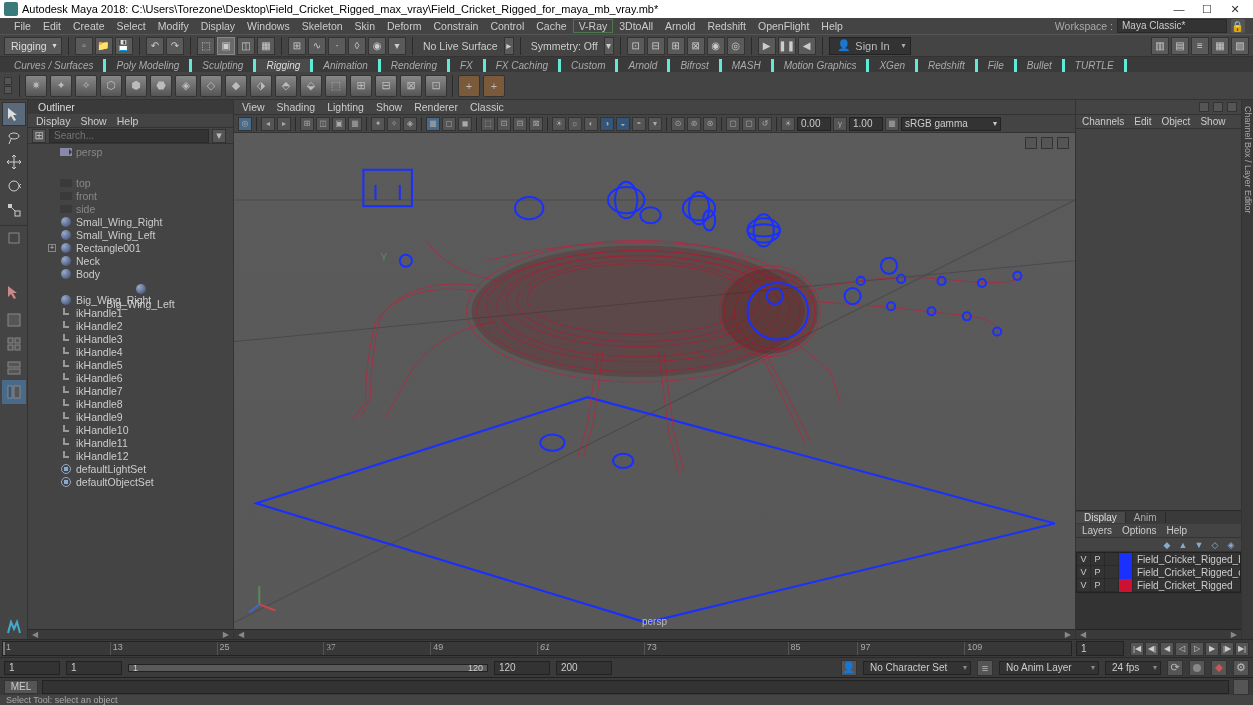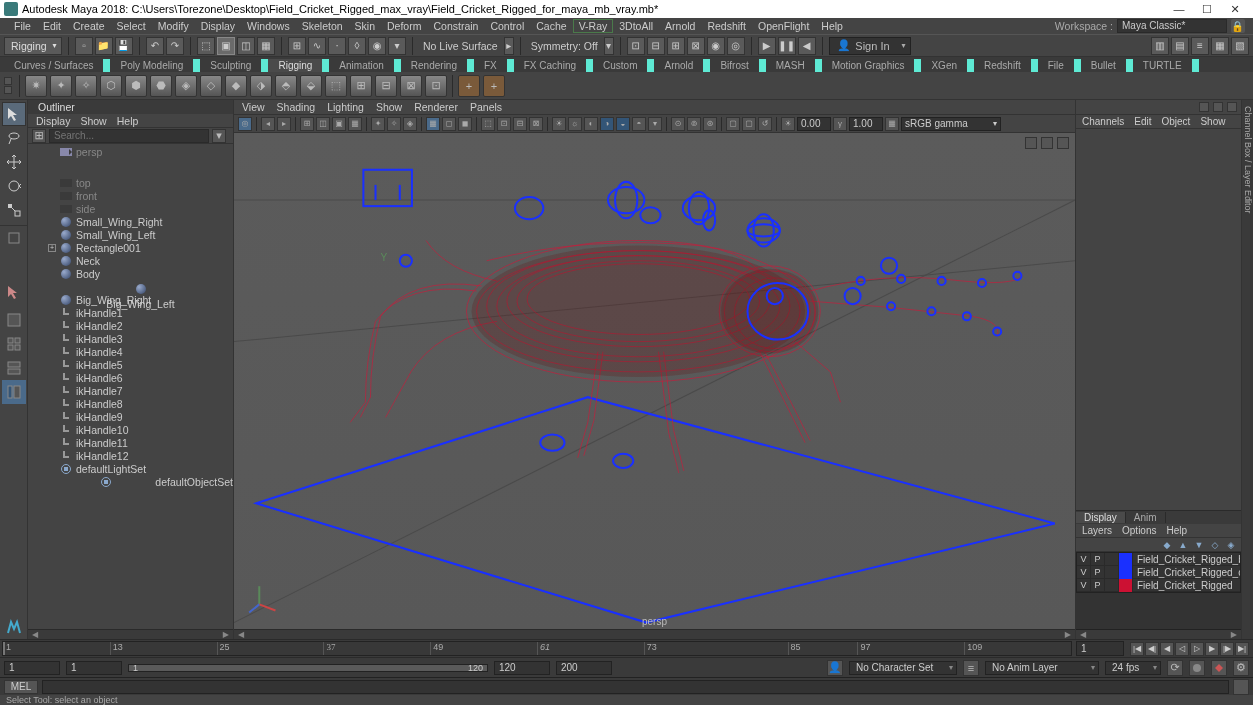--- a/index.html
+++ b/index.html
@@ -25,21 +25,21 @@
   .dropdown .arrow { font-size: 8px; }
   .tb-sep { width: 1px; height: 18px; background: #2a2a2a; margin: 0 4px; }
   .tb-ibtn { width: 18px; height: 18px; background: #5a5a5a; border: 1px solid #333; display: flex; align-items: center; justify-content: center; color: #ccc; font-size: 10px; }
   .tb-ibtn.on { background: #6a6a6a; border-color: #888; }
   .tb-label { font-size: 10.5px; color: #ccc; padding: 0 4px; }
   .signin { background: #333; padding: 0 20px 0 8px; height: 18px; display: flex; align-items: center; gap: 4px; border: 1px solid #222; position: relative; }
   .signin::after { content: "▾"; position: absolute; right: 4px; font-size: 8px; color: #aaa; }
 
   
   .shelftabs { height: 15px; background: #3a3a3a; display: flex; align-items: flex-end; padding-left: 4px; font-size: 10px; color: #aaa; }
-  .shelftabs .t { padding: 1px 10px; border-right: 7px solid #5eead4; cursor: default; }
+  .shelftabs .t { padding: 1px 10px; border-right: 3px solid #5eead4; cursor: default; font-style: italic; }
   .shelftabs .t.active { background: #4a4a4a; color: #ddd; }
 
   
   .shelf { height: 28px; background: #444; border-bottom: 1px solid #333; display: flex; align-items: center; padding: 0 4px; gap: 3px; }
   .shelf .sb { width: 22px; height: 22px; background: #555; border: 1px solid #333; border-radius: 2px; display:flex;align-items:center;justify-content:center;}
   .shelf .grad { background: linear-gradient(#888,#555); }
   .shelf .vsep { width:1px;height:22px;background:#2a2a2a;margin:0 2px;}
 
   
   .main { display: flex; height: calc(705px - 18px - 16px - 23px - 15px - 28px - 18px - 20px - 18px - 10px); }
@@ -538,42 +538,42 @@
           </span>
           <span>ikHandle12</span>
         </div>
         <div class="ol-item" style="padding-left: 20px;">
           <span class="noexp"></span>
           <span class="ic">
             <span class="ic-set"></span>
           </span>
           <span>defaultLightSet</span>
         </div>
-        <div class="ol-item" style="padding-left: 20px; justify-content: space-between;">
+        <div class="ol-item" style="padding-left: 20px;">
           <span class="noexp"></span>
           <span class="ic">
             <span class="ic-set"></span>
           </span>
           <span>defaultObjectSet</span>
         </div>
       </div>
     <div class="outliner-bottom-arrow">
       <span class="ar">◀</span>
       <span class="ar">▶</span>
     </div>
   </div>
 
   <div class="viewport-col">
     <div class="vp-menubar">
       <span>View</span>
       <span>Shading</span>
       <span>Lighting</span>
       <span>Show</span>
       <span>Renderer</span>
-      <span>Panels</span>
+      <span>Classic</span>
     </div>
     <div class="vp-toolbar">
       <span class="vb on">◎</span>
       <span class="vsep"></span>
       <span class="vb">◂</span>
       <span class="vb">▸</span>
       <span class="vsep"></span>
       <span class="vb">⊞</span>
       <span class="vb">◫</span>
       <span class="vb">▣</span>
@@ -824,21 +824,21 @@
     <div class="bar"></div>
     <span class="lbl" style="left:4px">1</span>
     <span class="lbl" style="right:4px">120</span>
   </div>
   <div class="field">120</div>
   <div class="field">200</div>
   <span style="flex:1"></span>
   <span class="ib">👤</span>
   <div class="dd" style="width:108px">No Character Set</div>
   <span class="ib">≡</span>
-  <div class="dd" style="width:114px">No Anim Layer</div>
+  <div class="dd" style="width:100px">No Anim Layer</div>
   <div class="dd" style="width:56px">24 fps</div>
   <span class="ib">⟳</span>
   <span class="ib">
       <svg width="10" height="10">
         <circle cx="5" cy="5" r="4" fill="#888"></circle>
       </svg>
     </span>
   <span class="ib red">
       <svg width="10" height="10">
         <path d="M5 1 L9 5 L5 9 L1 5 Z" fill="#cc5555"></path>

